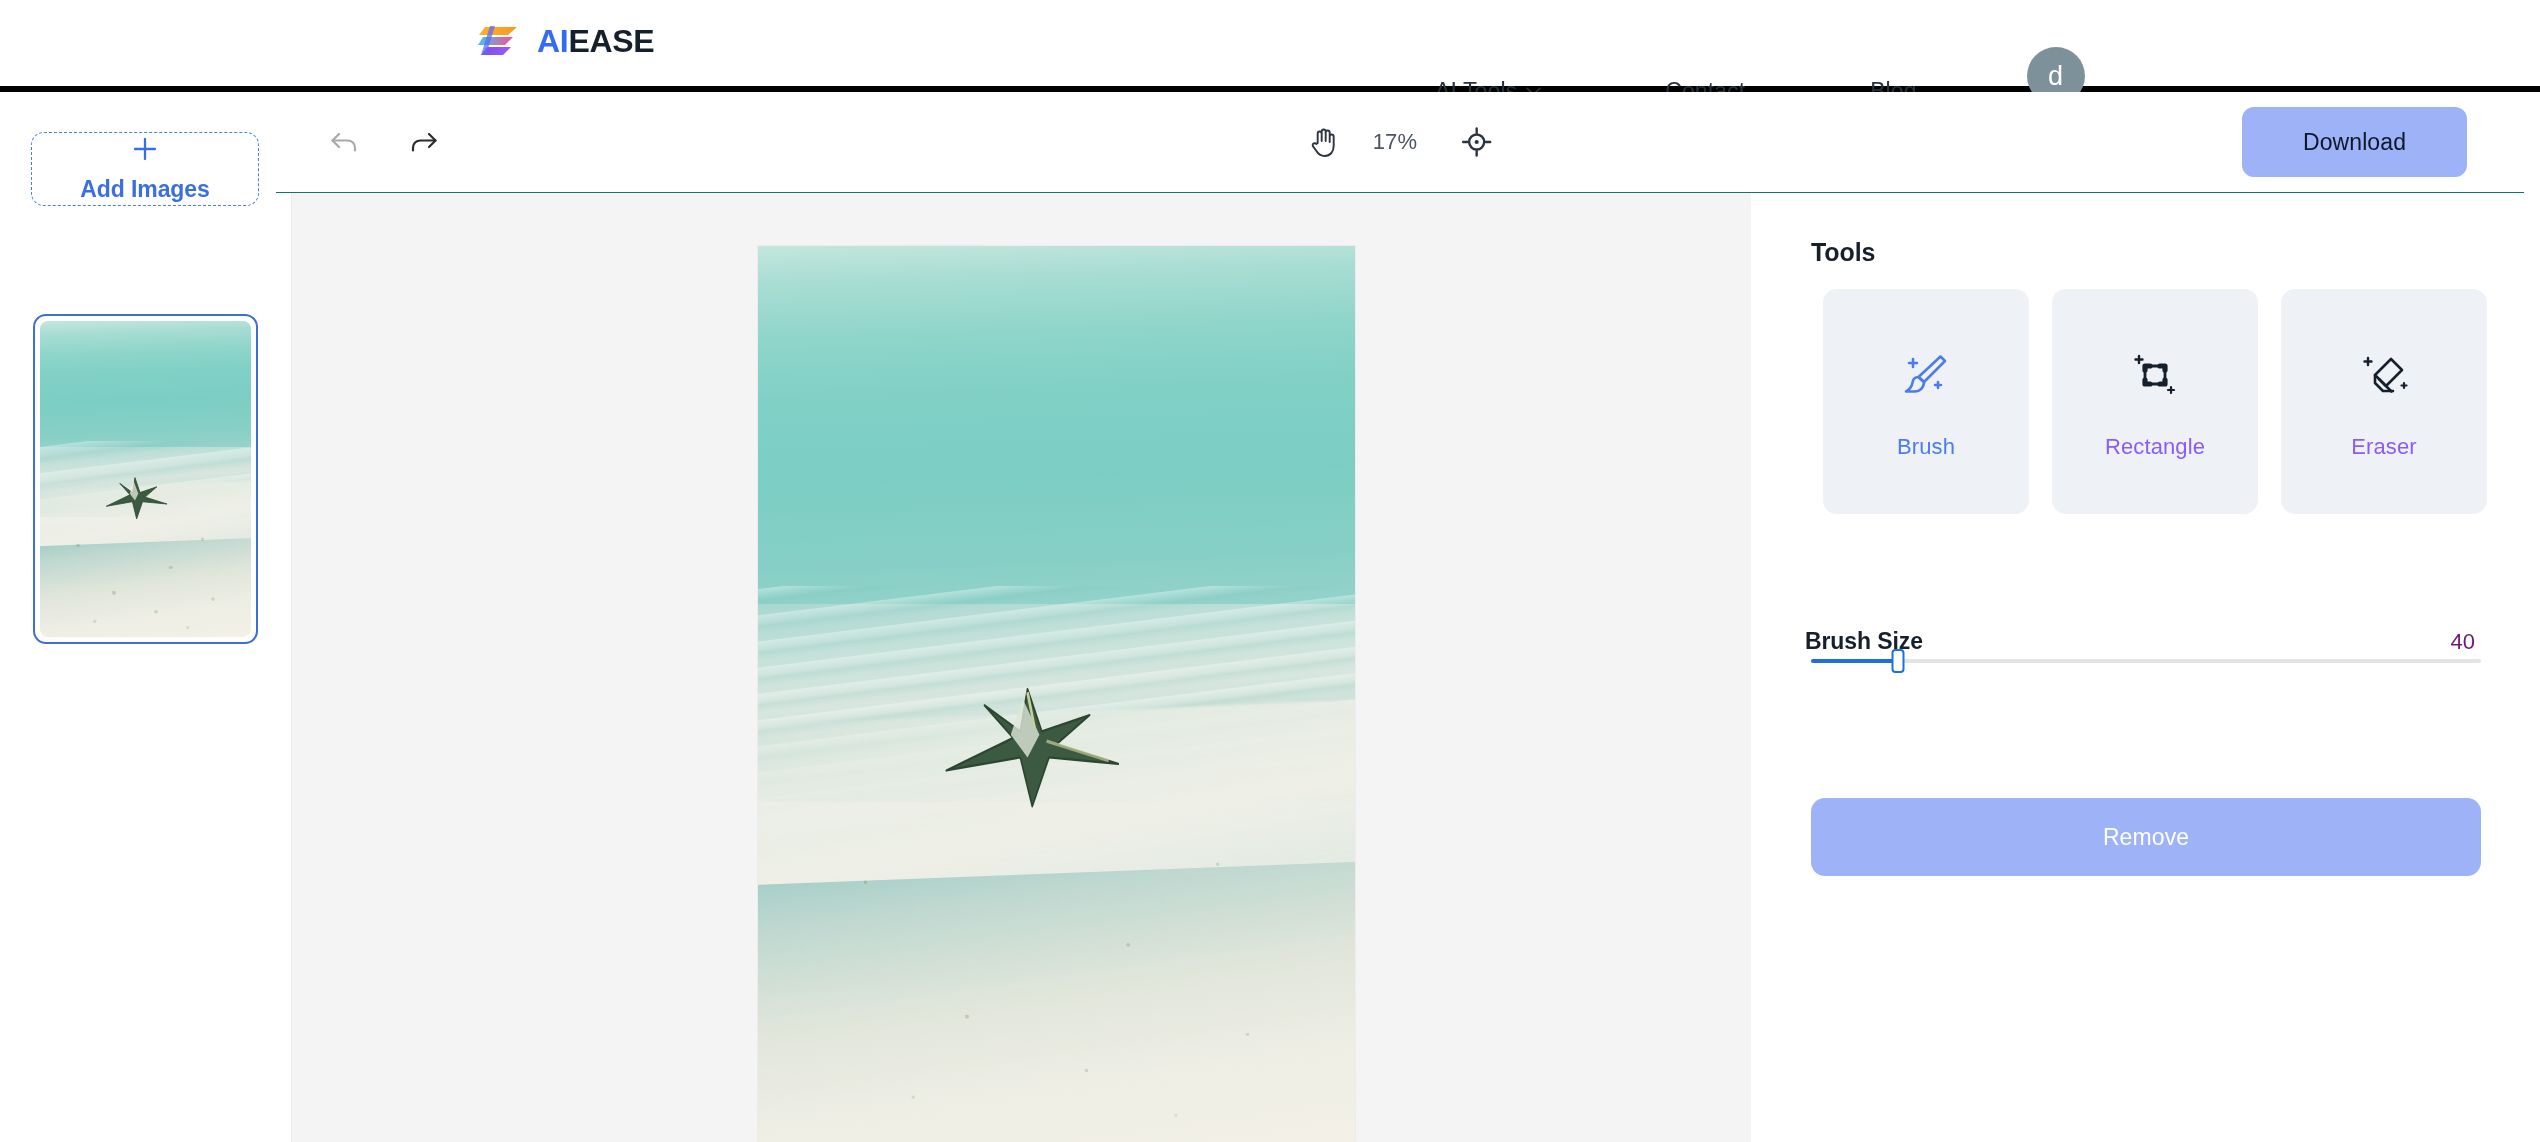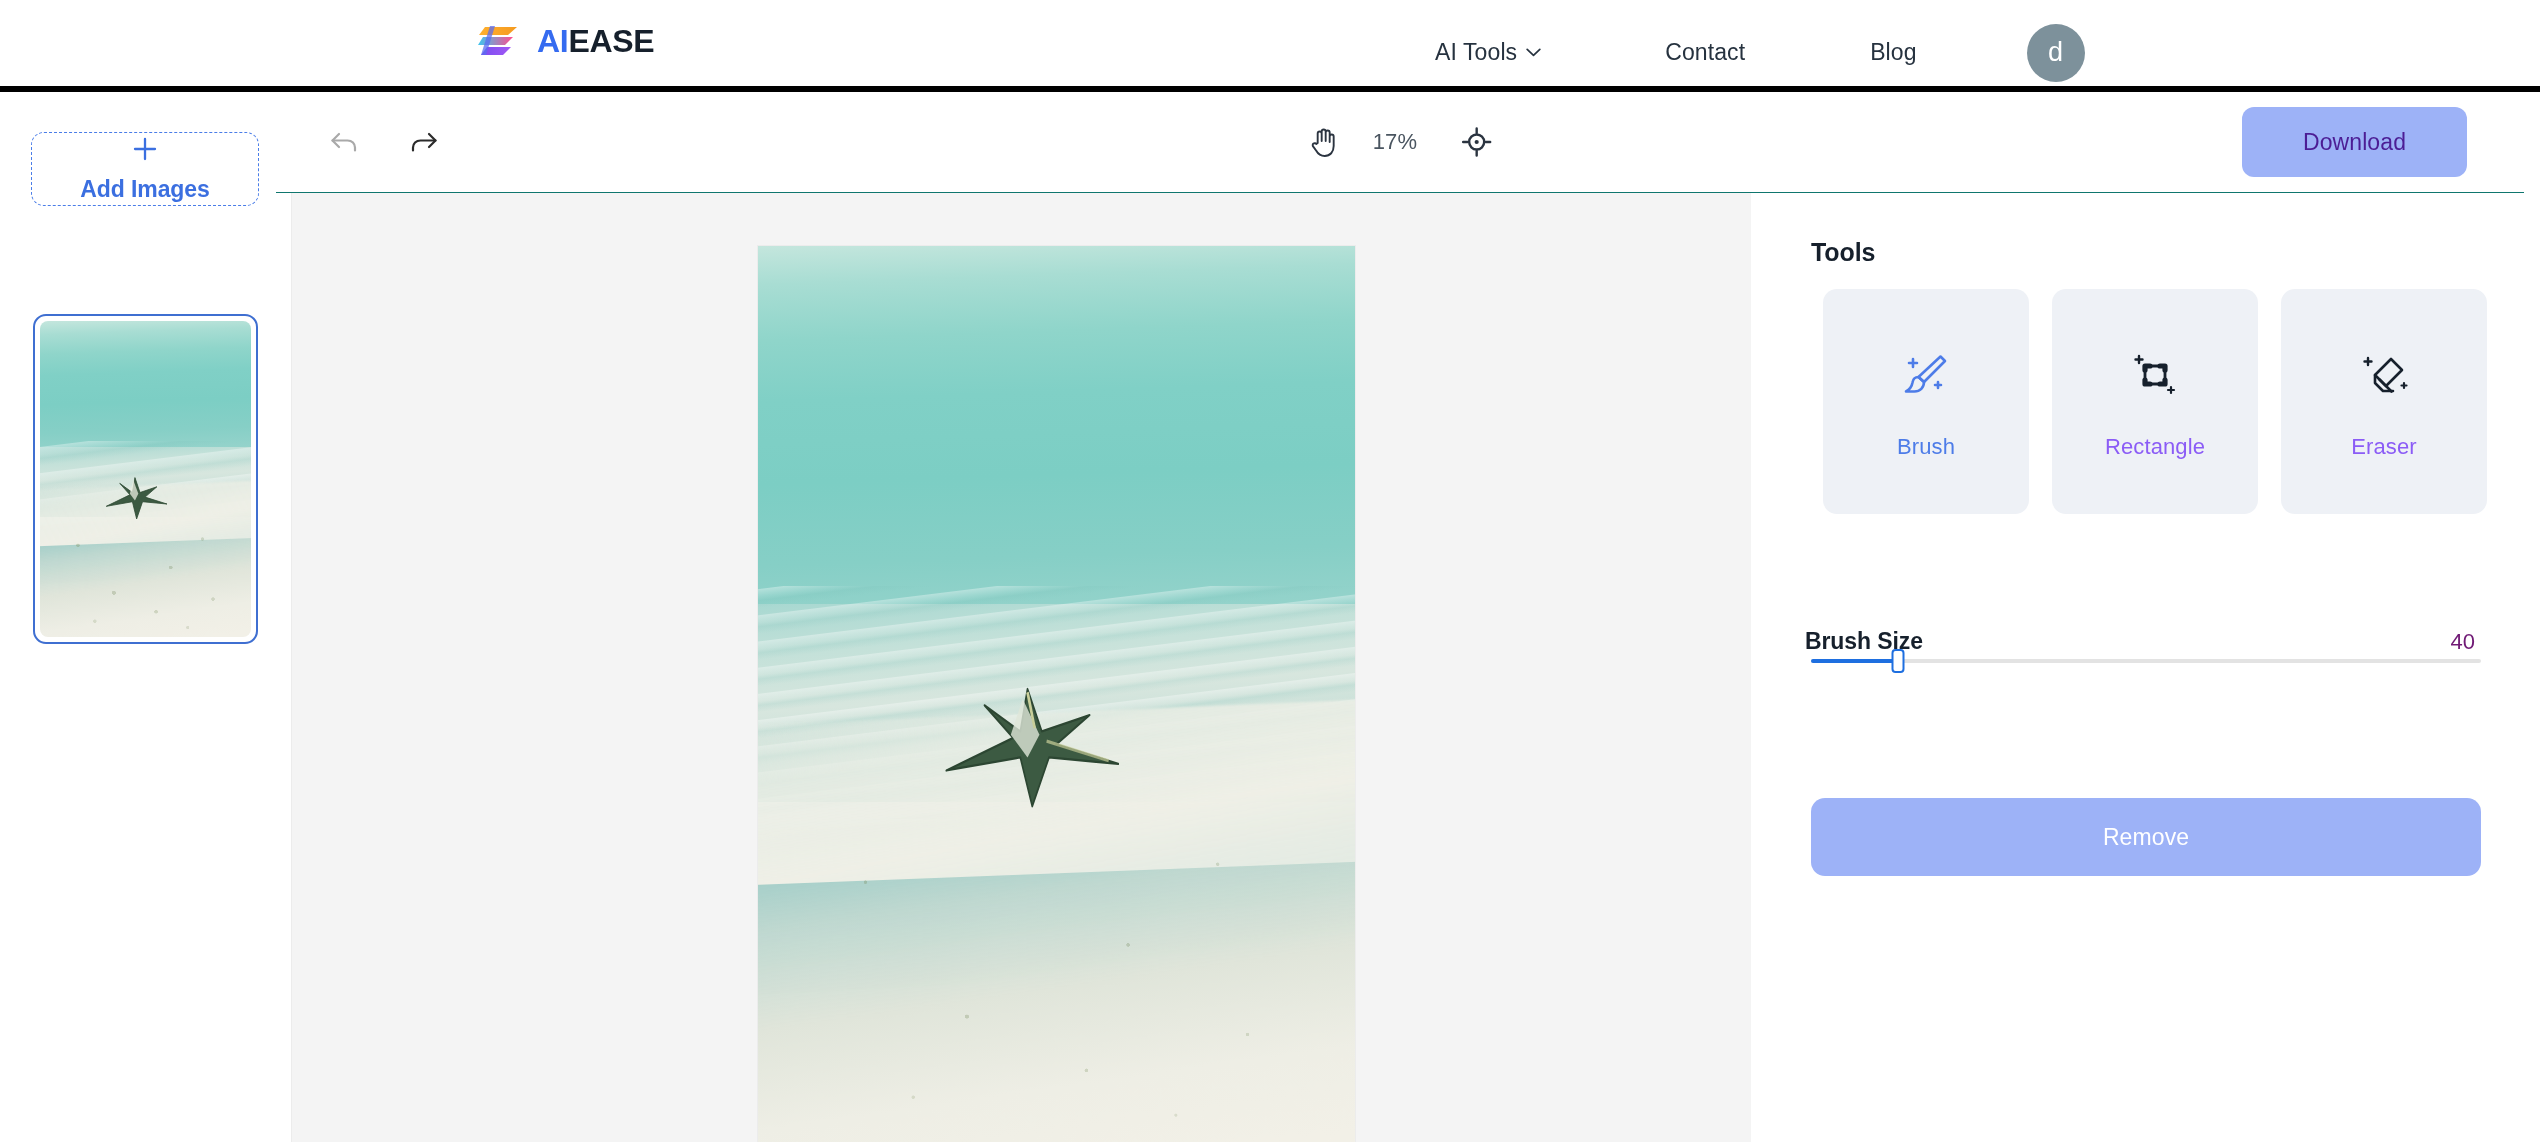--- a/index.html
+++ b/index.html
@@ -25,21 +25,21 @@
   #brand-mark { width: 46px; height: 40px; display: block; }
   #brand-text {
     font-size: 32px; font-weight: 700; letter-spacing: -0.3px;
     line-height: 1; white-space: nowrap;
   }
   #brand-text .ai { color: #356bf0; }
   #brand-text .ease { color: #16202c; }
 
   #nav-links {
     position: absolute; left: 1435px; top: 0;
-    height: 105px; display: flex; align-items: center; gap: 0;
+    height: 105px; display: flex; align-items: flex-end; gap: 0;
   }
   .nav-link {
     font-size: 23px; color: #26323f; letter-spacing: .1px;
     display: flex; align-items: center; gap: 9px;
     cursor: pointer; white-space: nowrap;
   }
   #nav-aitools { margin-right: 124px; }
   #nav-contact { margin-right: 125px; }
   #nav-blog { margin-right: 110px; }
   .chev { width: 15px; height: 9px; display: block; }
@@ -115,21 +115,21 @@
   #fit-btn {
     width: 42px; height: 42px; cursor: pointer;
     display: flex; align-items: center; justify-content: center;
   }
 
   #download-btn {
     position: absolute; right: 57px; top: 50%;
     transform: translateY(-50%);
     width: 225px; height: 70px; border-radius: 12px;
     background: #9db2f7; border: none; cursor: pointer;
-    color: #4c1d95; font-size: 23px;
+    color: #0f172a; font-size: 23px;
     font-family: "Liberation Sans", sans-serif;
     display: flex; align-items: center; justify-content: center;
     letter-spacing: .1px;
   }
 
   
   #canvas-area {
     position: absolute; left: 292px; top: 193px;
     width: 1459px; height: 949px;
     background: #f4f4f4; overflow: hidden;

